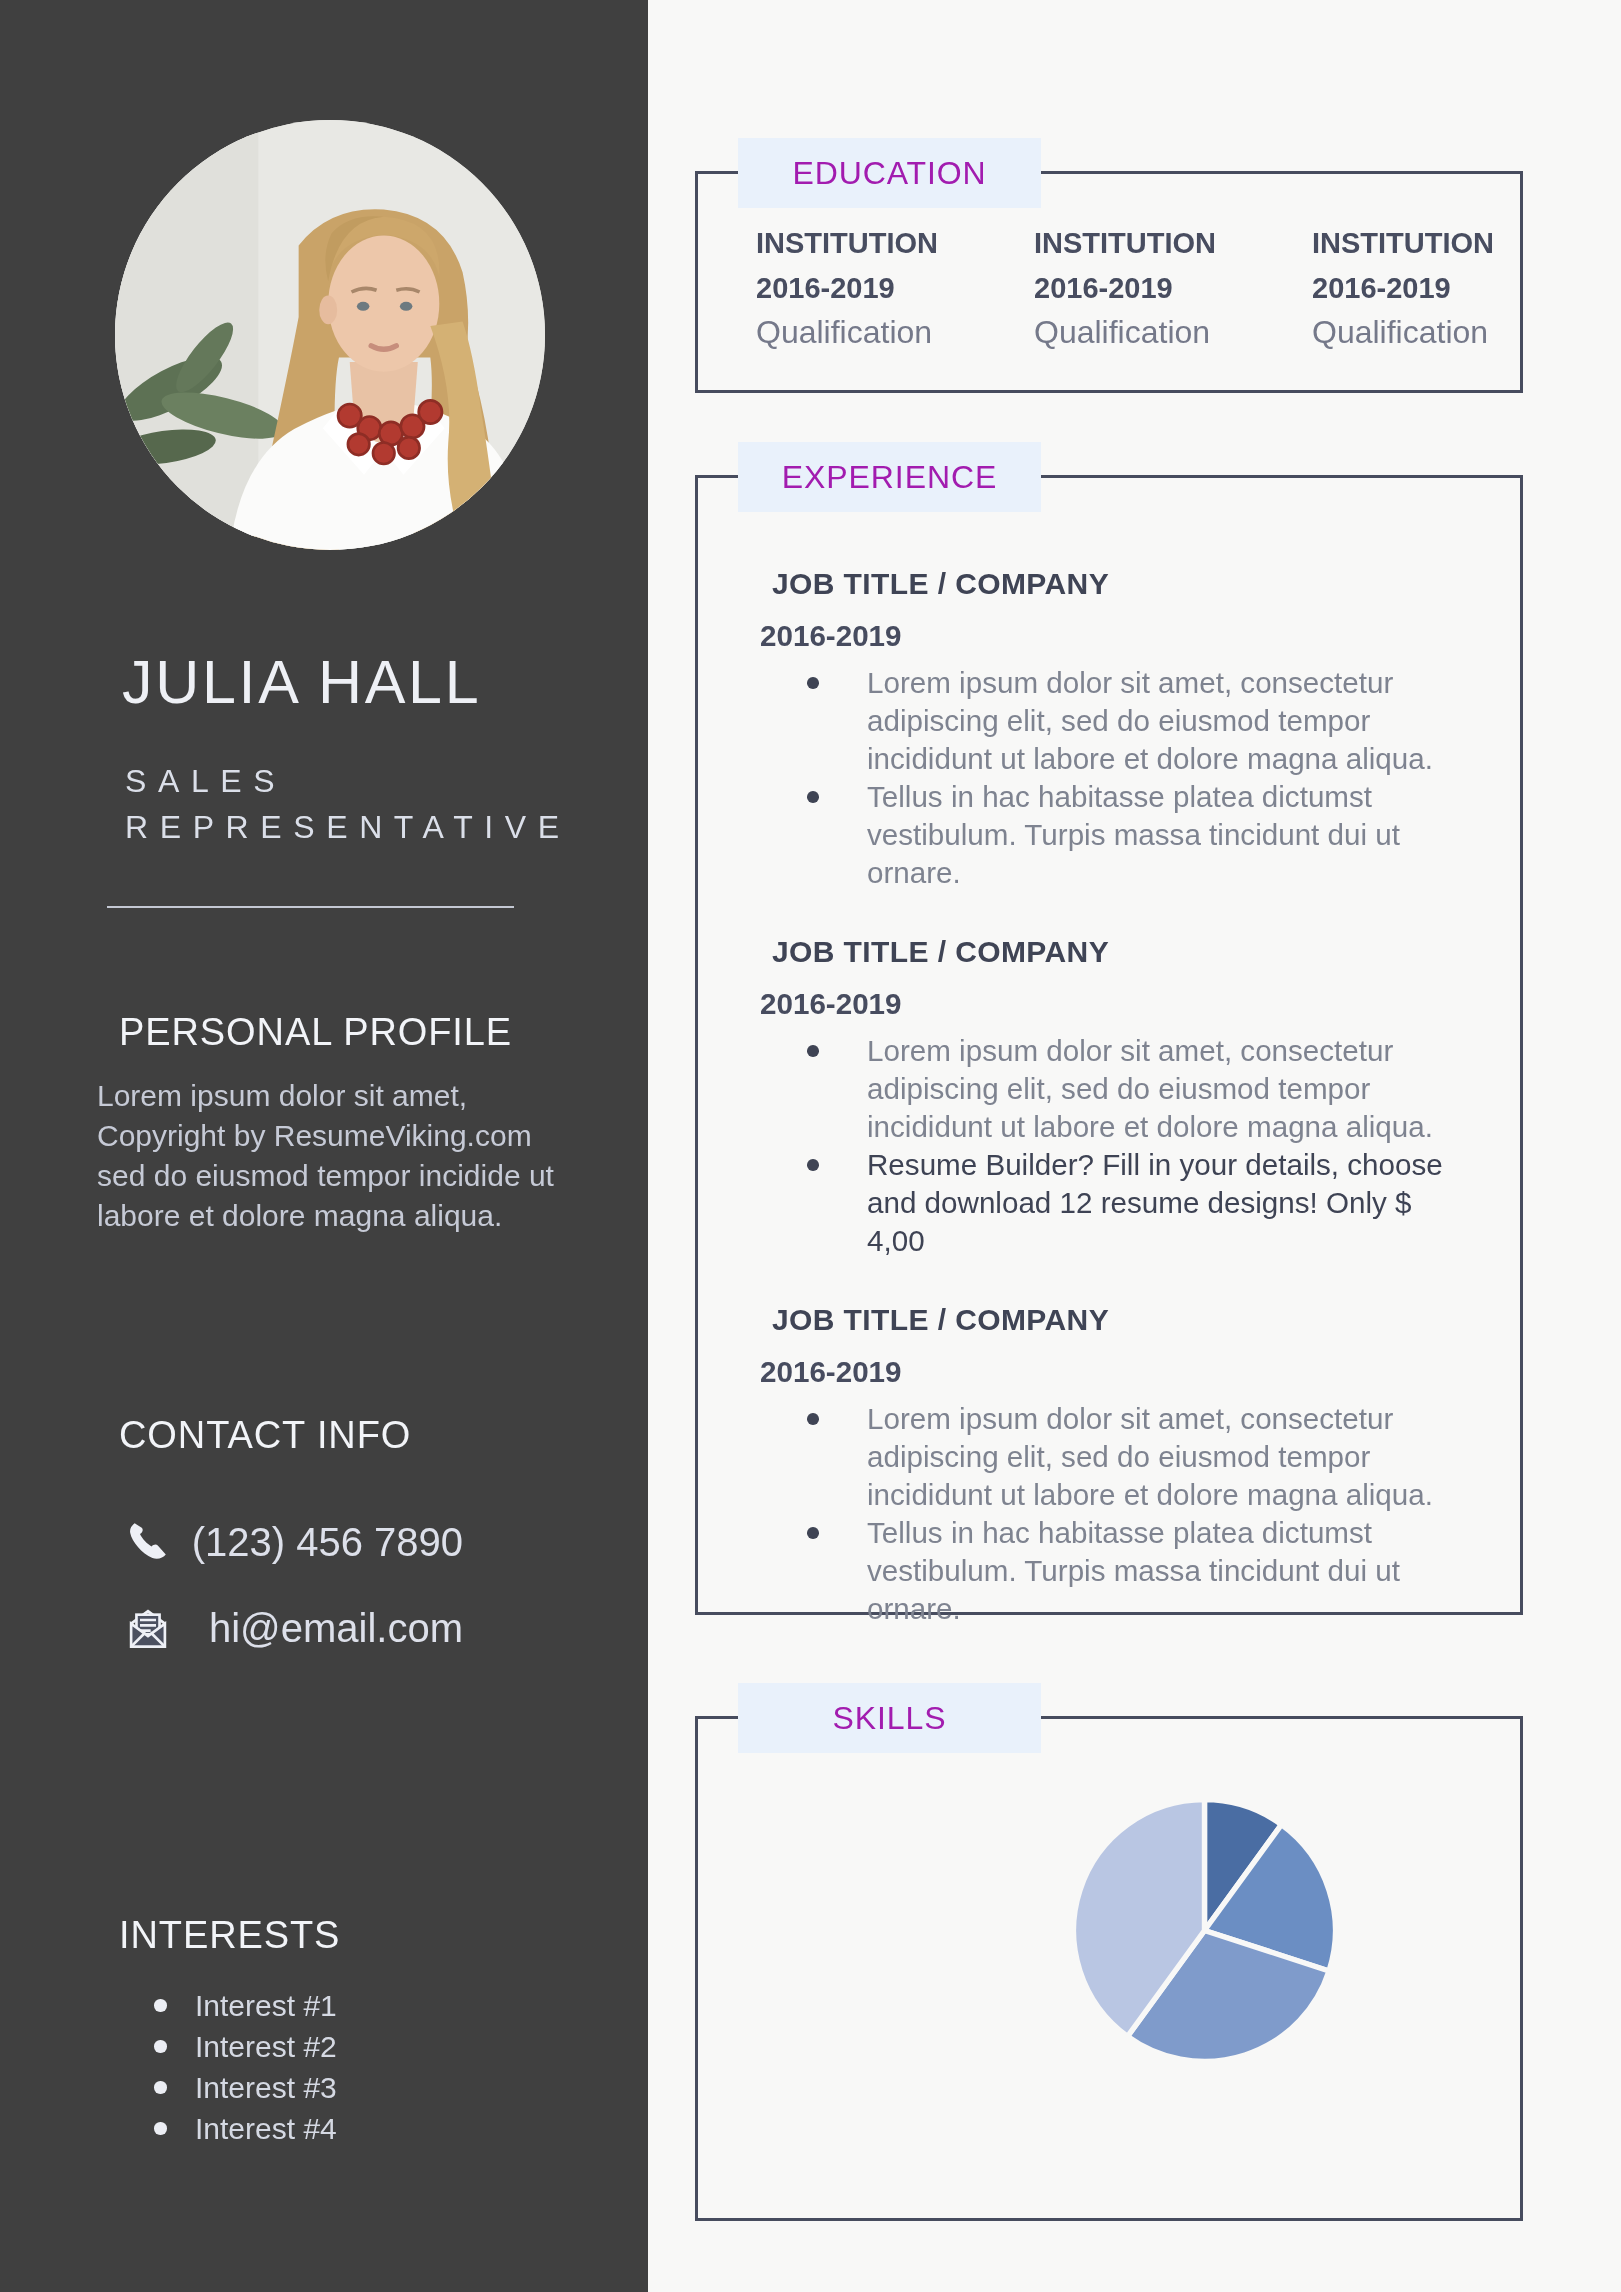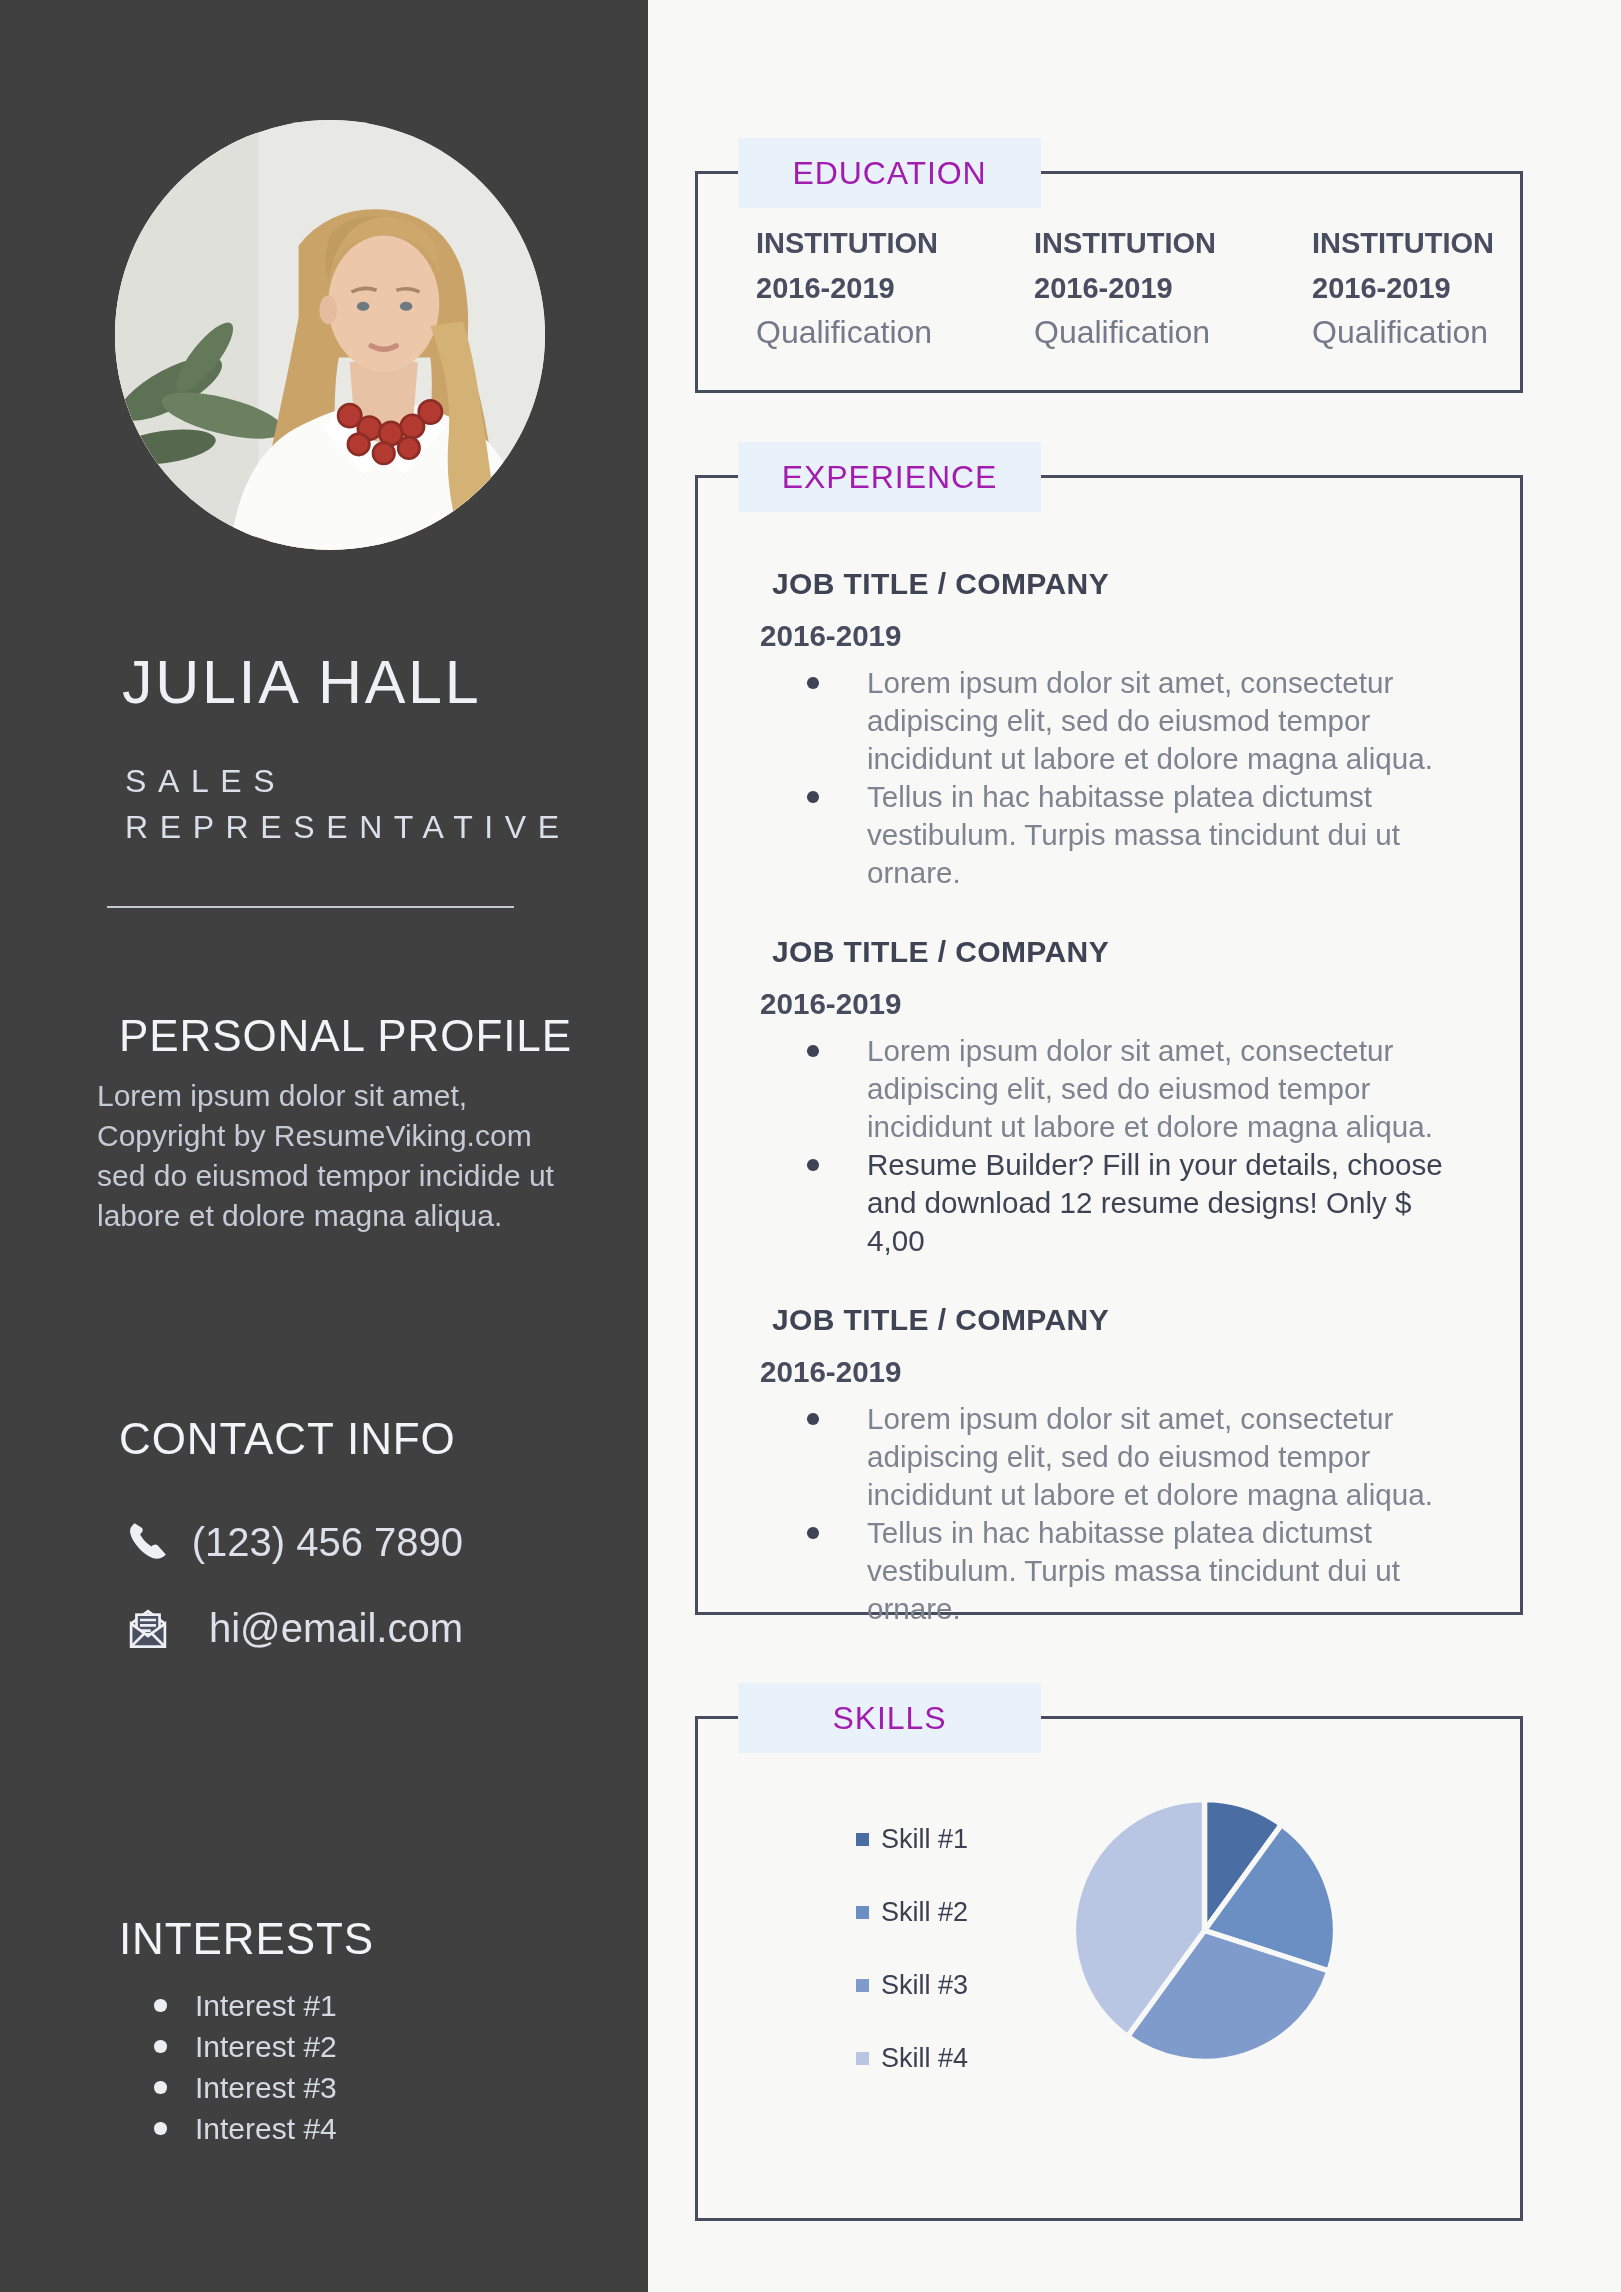--- a/index.html
+++ b/index.html
@@ -9,21 +9,21 @@
   .sidebar{position:absolute;left:0;top:0;width:648px;height:2293px;background:#404040;}
   .avatar{position:absolute;left:115px;top:120px;width:430px;height:430px;border-radius:50%;
           overflow:hidden;background:#e8e8e4;}
   .avatar svg{display:block;width:100%;height:100%;}
   .name{position:absolute;left:122px;top:647px;margin:0;font-size:61px;font-weight:400;
         letter-spacing:2.7px;color:#eef0f5;line-height:1.15;}
   .job-title{position:absolute;left:125px;top:758px;font-size:32px;font-weight:300;
         letter-spacing:11.6px;color:#dbdfe9;line-height:1.45;}
   .job-title span{display:block;}
   .divider{position:absolute;left:107px;top:906px;width:407px;height:1.8px;background:#c4c8d3;}
-  .side-h{position:absolute;margin:0;left:119px;font-size:44px;font-weight:400;
+  .side-h{position:absolute;margin:0;left:119px;font-size:38px;font-weight:400;
         letter-spacing:0.9px;color:#f2f4f8;line-height:1.2;}
   .h-profile{top:1010px;}
   .h-contact{top:1413px;}
   .h-interests{top:1913px;}
   .profile-text{position:absolute;left:97px;top:1076px;width:459px;margin:0;
         font-size:30px;line-height:40px;color:#c6cad6;font-weight:300;}
   .contact-row{position:absolute;left:124px;width:339px;display:flex;align-items:center;}
   .cr-phone{top:1510px;height:64px;}
   .cr-email{top:1596px;height:64px;}
   .cr-address{top:1673px;height:90px;}
@@ -225,38 +225,20 @@
             <li>Tellus in hac habitasse platea dictumst vestibulum. Turpis massa tincidunt dui ut ornare.</li>
           </ul>
         </article>
 
       </div>
     </section>
 
     <section class="box box-skills">
       <div class="chip">SKILLS</div>
 
-      <ul class="legend">
-        <li>
-          <span class="legend-swatch" style="background: rgb(74, 109, 163);"></span>
-          <span class="legend-label">Skill #1</span>
-        </li>
-        <li>
-          <span class="legend-swatch" style="background: rgb(107, 142, 195);"></span>
-          <span class="legend-label">Skill #2</span>
-        </li>
-        <li>
-          <span class="legend-swatch" style="background: rgb(127, 155, 203);"></span>
-          <span class="legend-label">Skill #3</span>
-        </li>
-        <li>
-          <span class="legend-swatch" style="background: rgb(185, 198, 227);"></span>
-          <span class="legend-label">Skill #4</span>
-        </li>
-      </ul>
 
       <svg class="pie" id="skills-pie" viewBox="0 0 300 300">
           <path d="M150,150 L150.00,4.00 A146,146 0 0 1 235.82,31.88 Z" fill="#4a6da3" stroke="#f8f8f7" stroke-width="6" stroke-linejoin="round"></path>
           <path d="M150,150 L235.82,31.88 A146,146 0 0 1 288.85,195.12 Z" fill="#6b8ec3" stroke="#f8f8f7" stroke-width="6" stroke-linejoin="round"></path>
           <path d="M150,150 L288.85,195.12 A146,146 0 0 1 64.18,268.12 Z" fill="#7f9bcb" stroke="#f8f8f7" stroke-width="6" stroke-linejoin="round"></path>
           <path d="M150,150 L64.18,268.12 A146,146 0 0 1 150.00,4.00 Z" fill="#b9c6e3" stroke="#f8f8f7" stroke-width="6" stroke-linejoin="round"></path>
         </svg>
     </section>
 
   </main>

